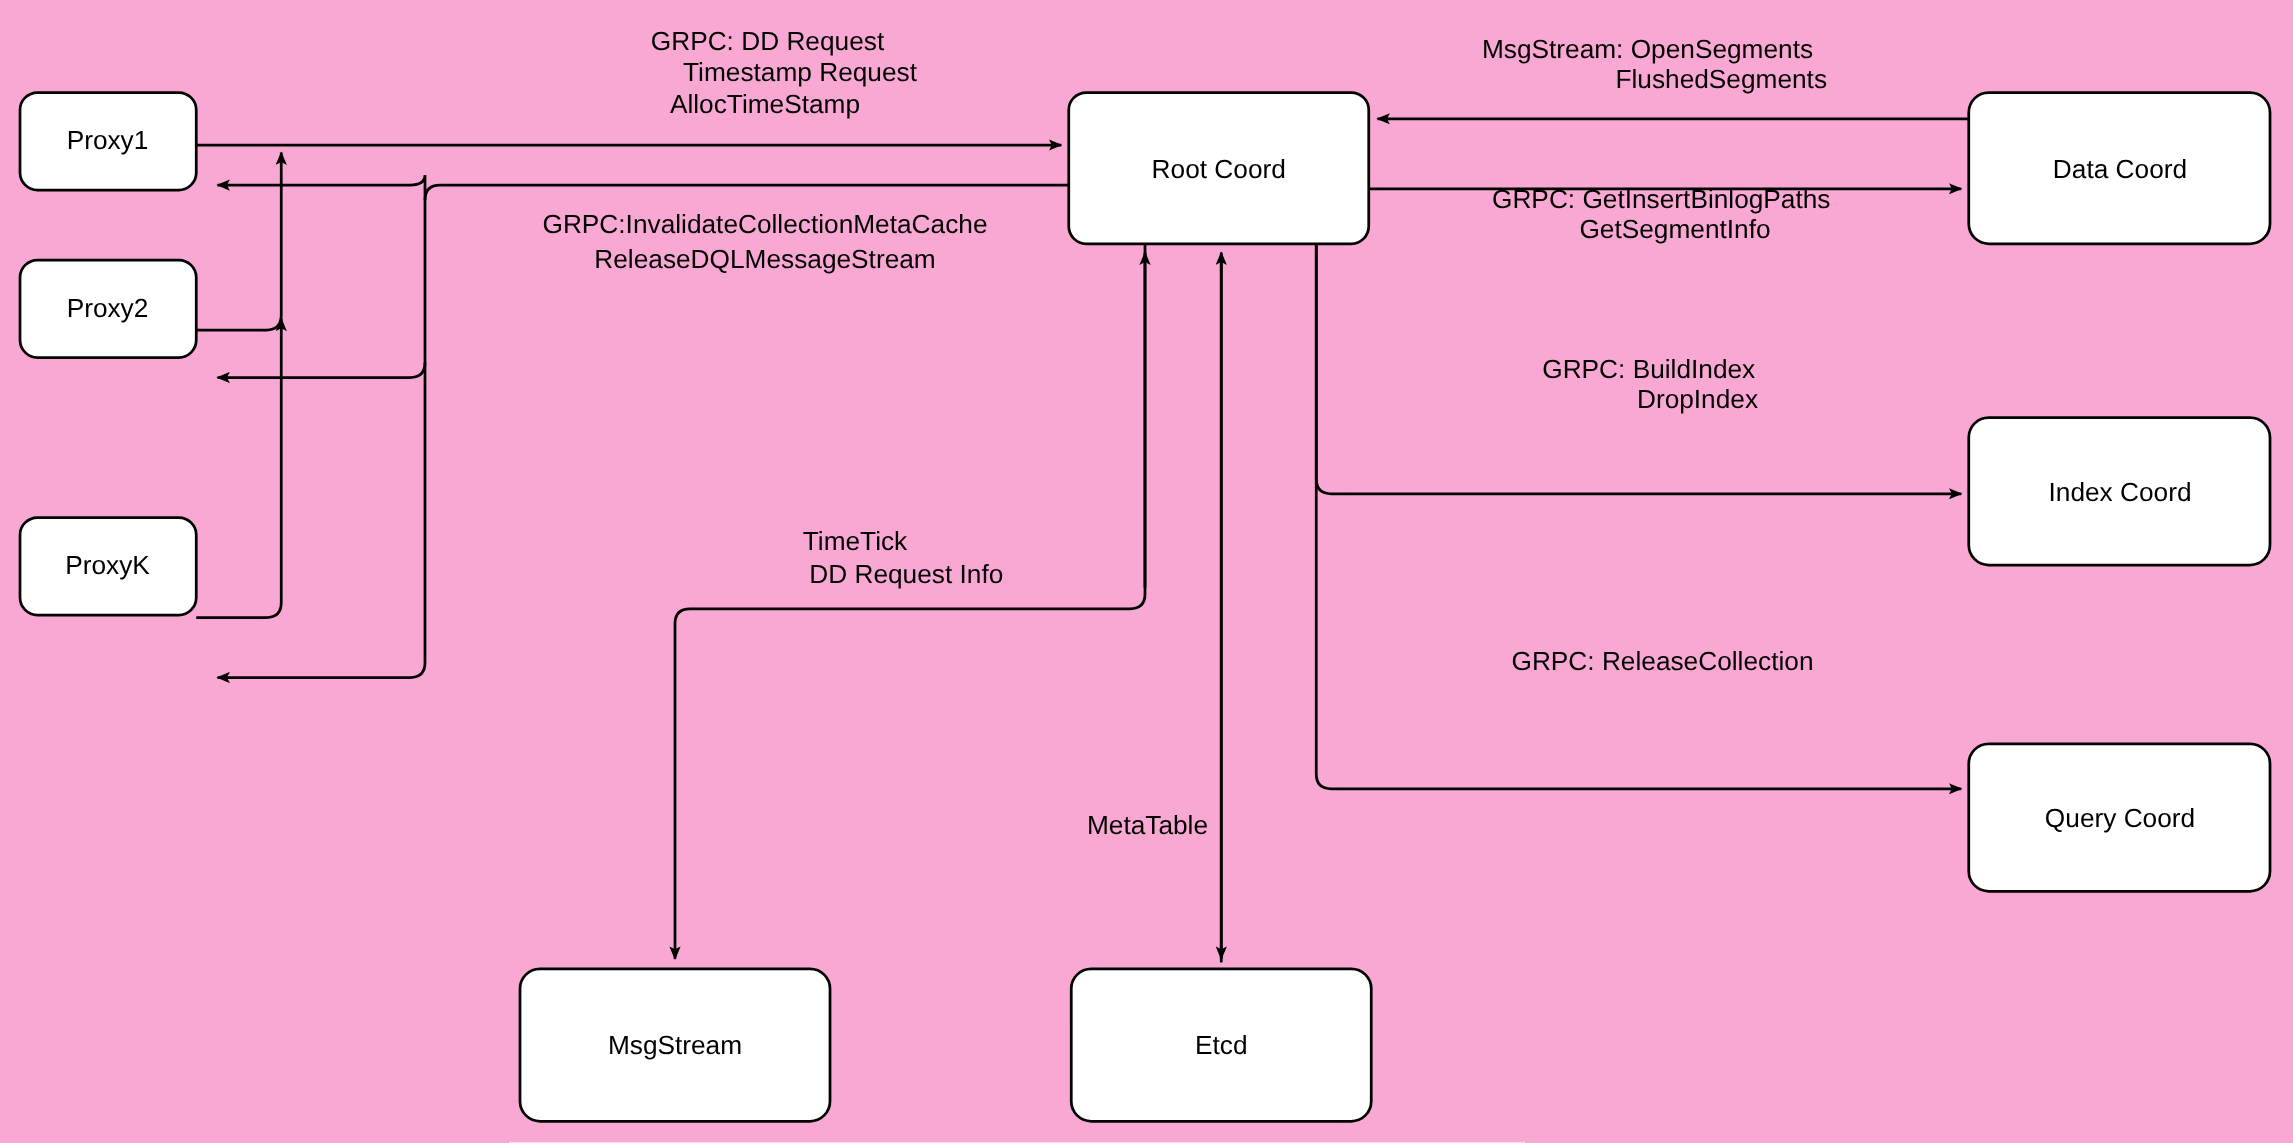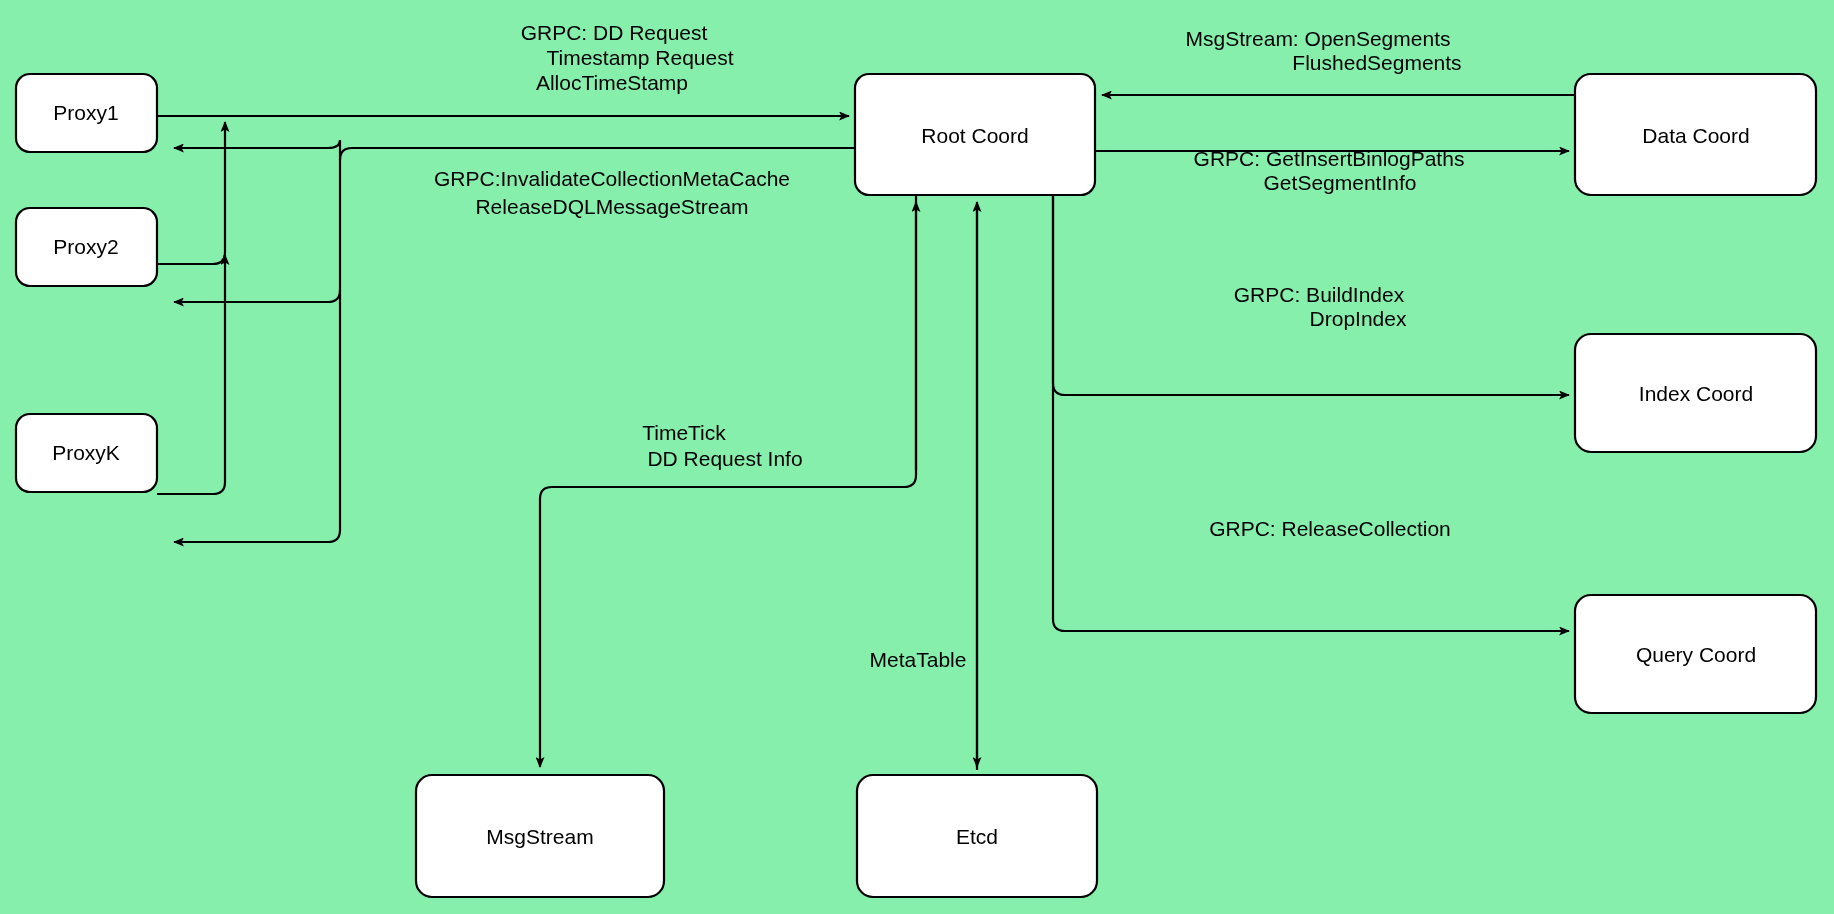--- a/index.html
+++ b/index.html
@@ -7,21 +7,21 @@
     padding: 0;
     background: #ffffff;
   }
   body {
     font-family: "Liberation Sans", sans-serif;
   }
   #diagram-root {
     position: relative;
     width: 1834px;
     height: 914px;
-    background: #86efac;
+    background: #f9a8d4;
     overflow: hidden;
   }
   svg#flow {
     display: block;
     width: 1834px;
     height: 914px;
   }
   .node-rect {
     fill: #ffffff;
     stroke: #000000;

